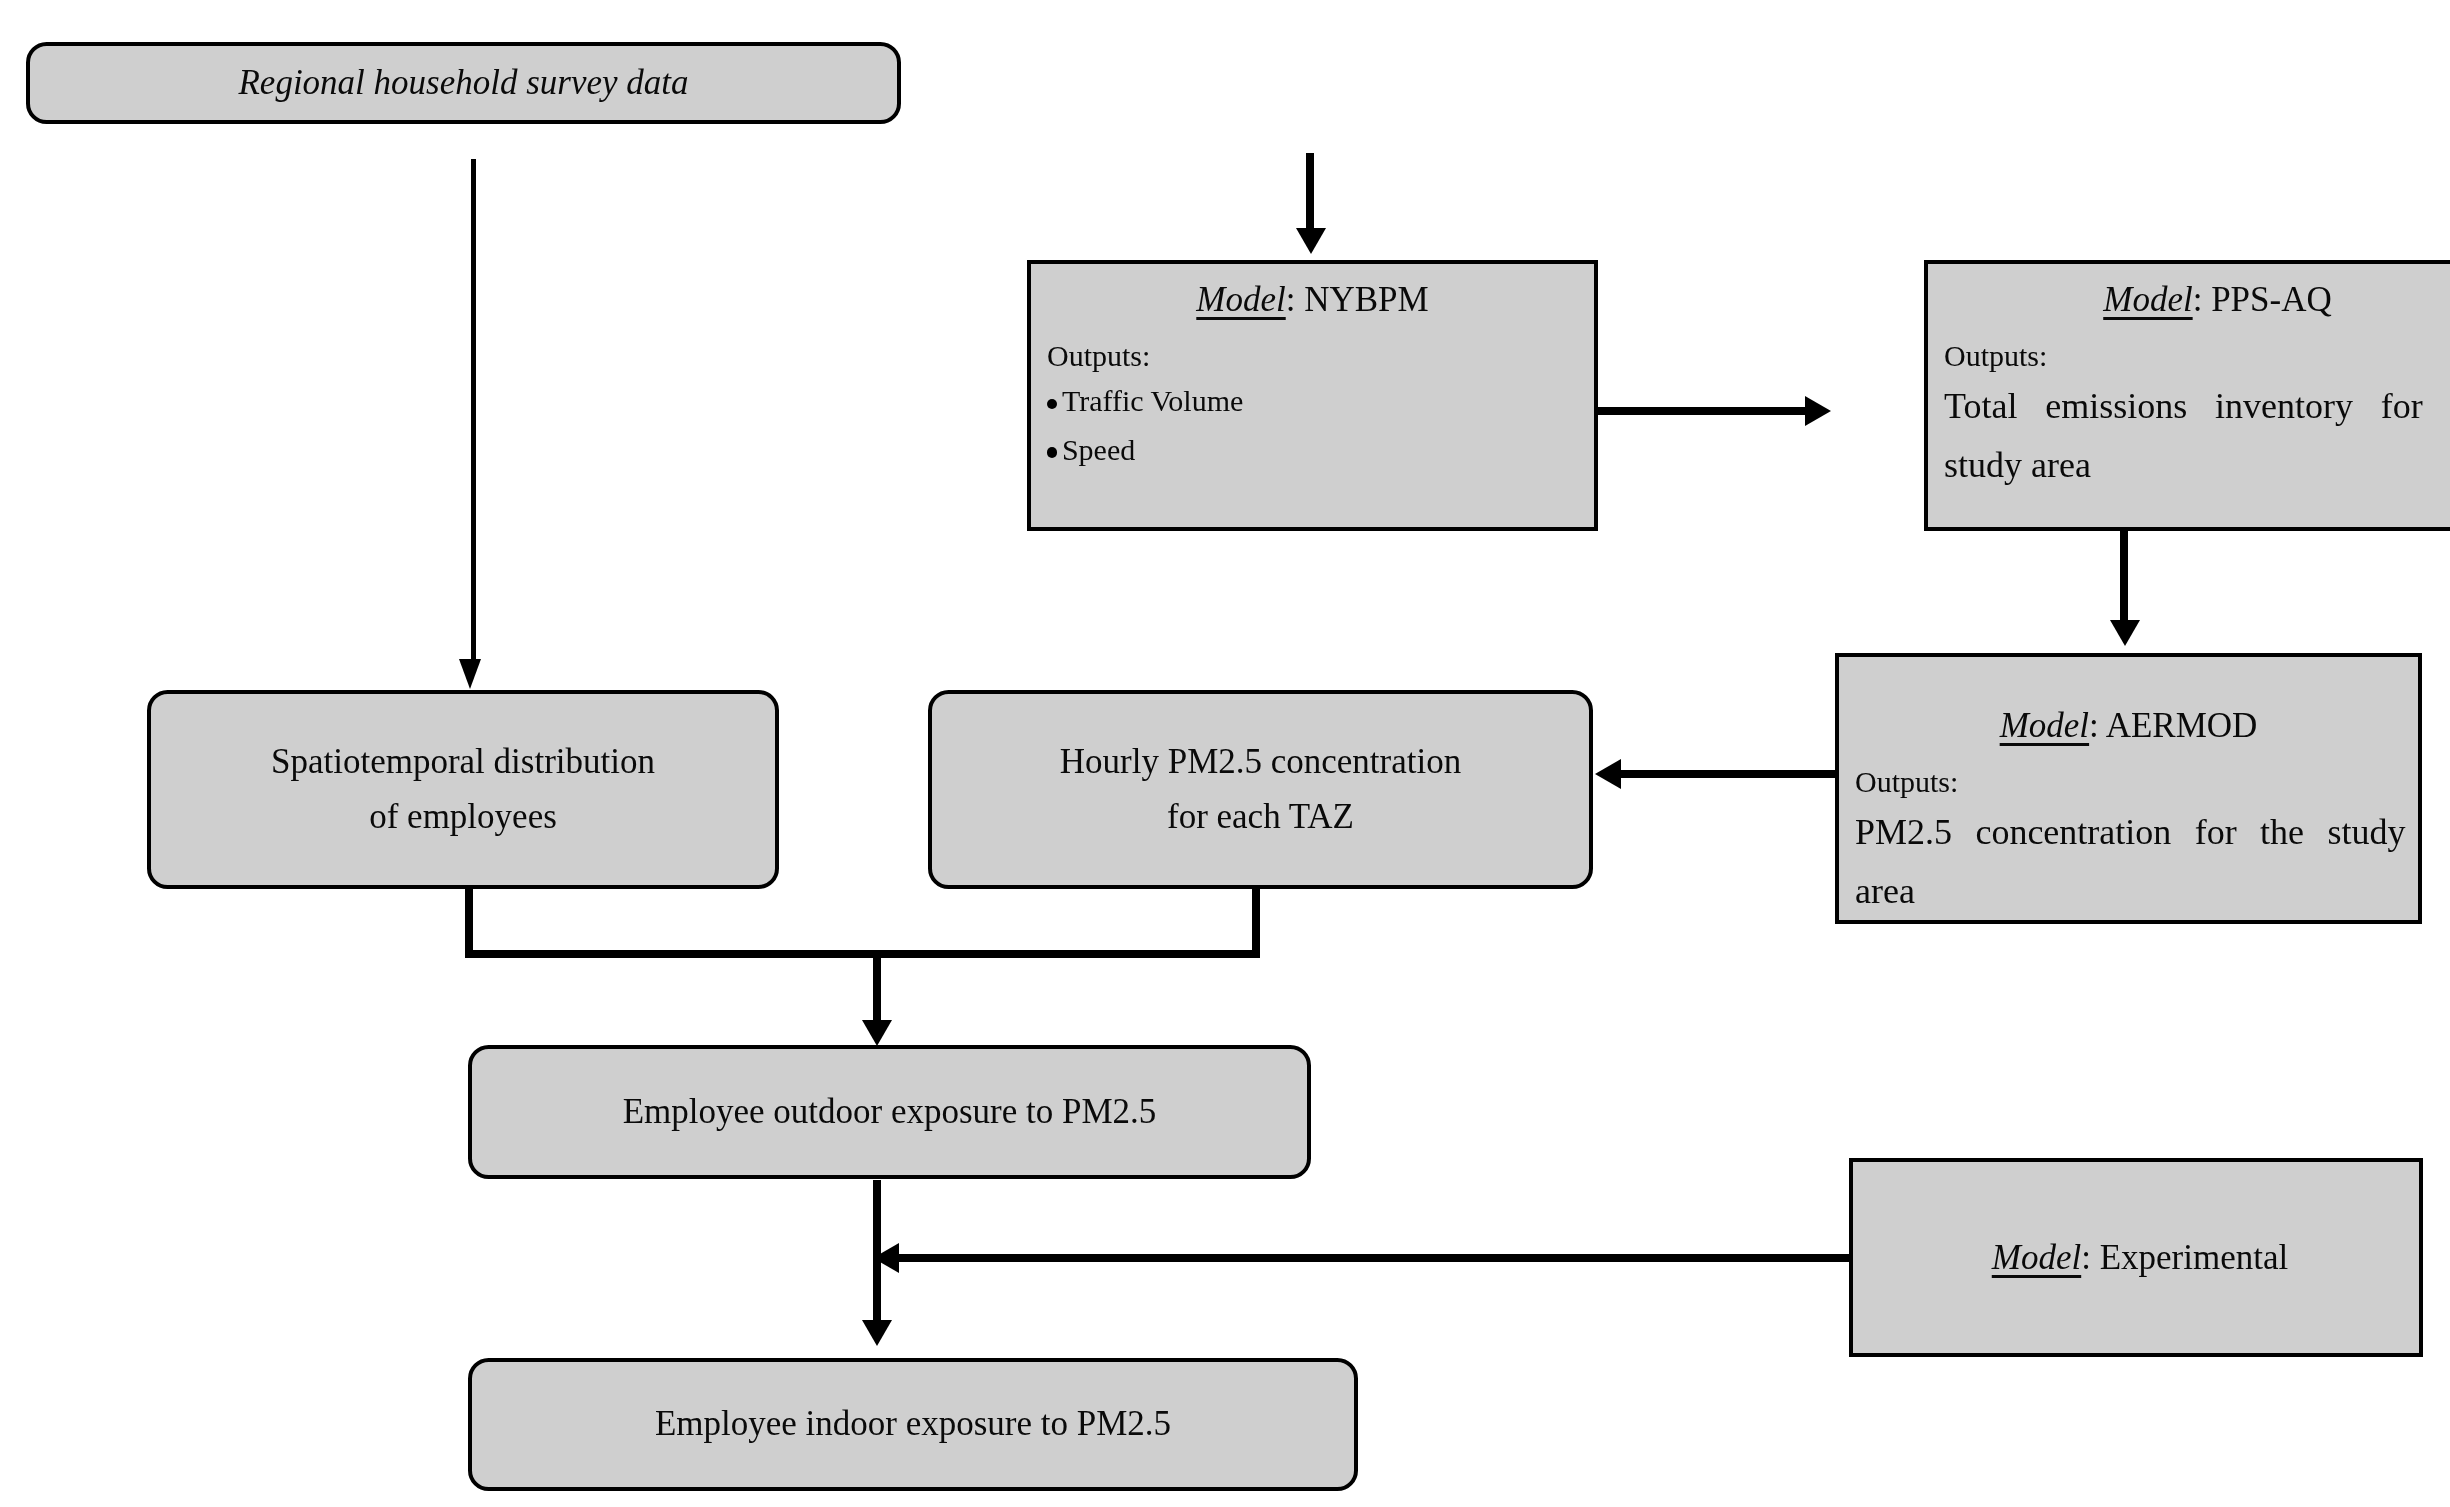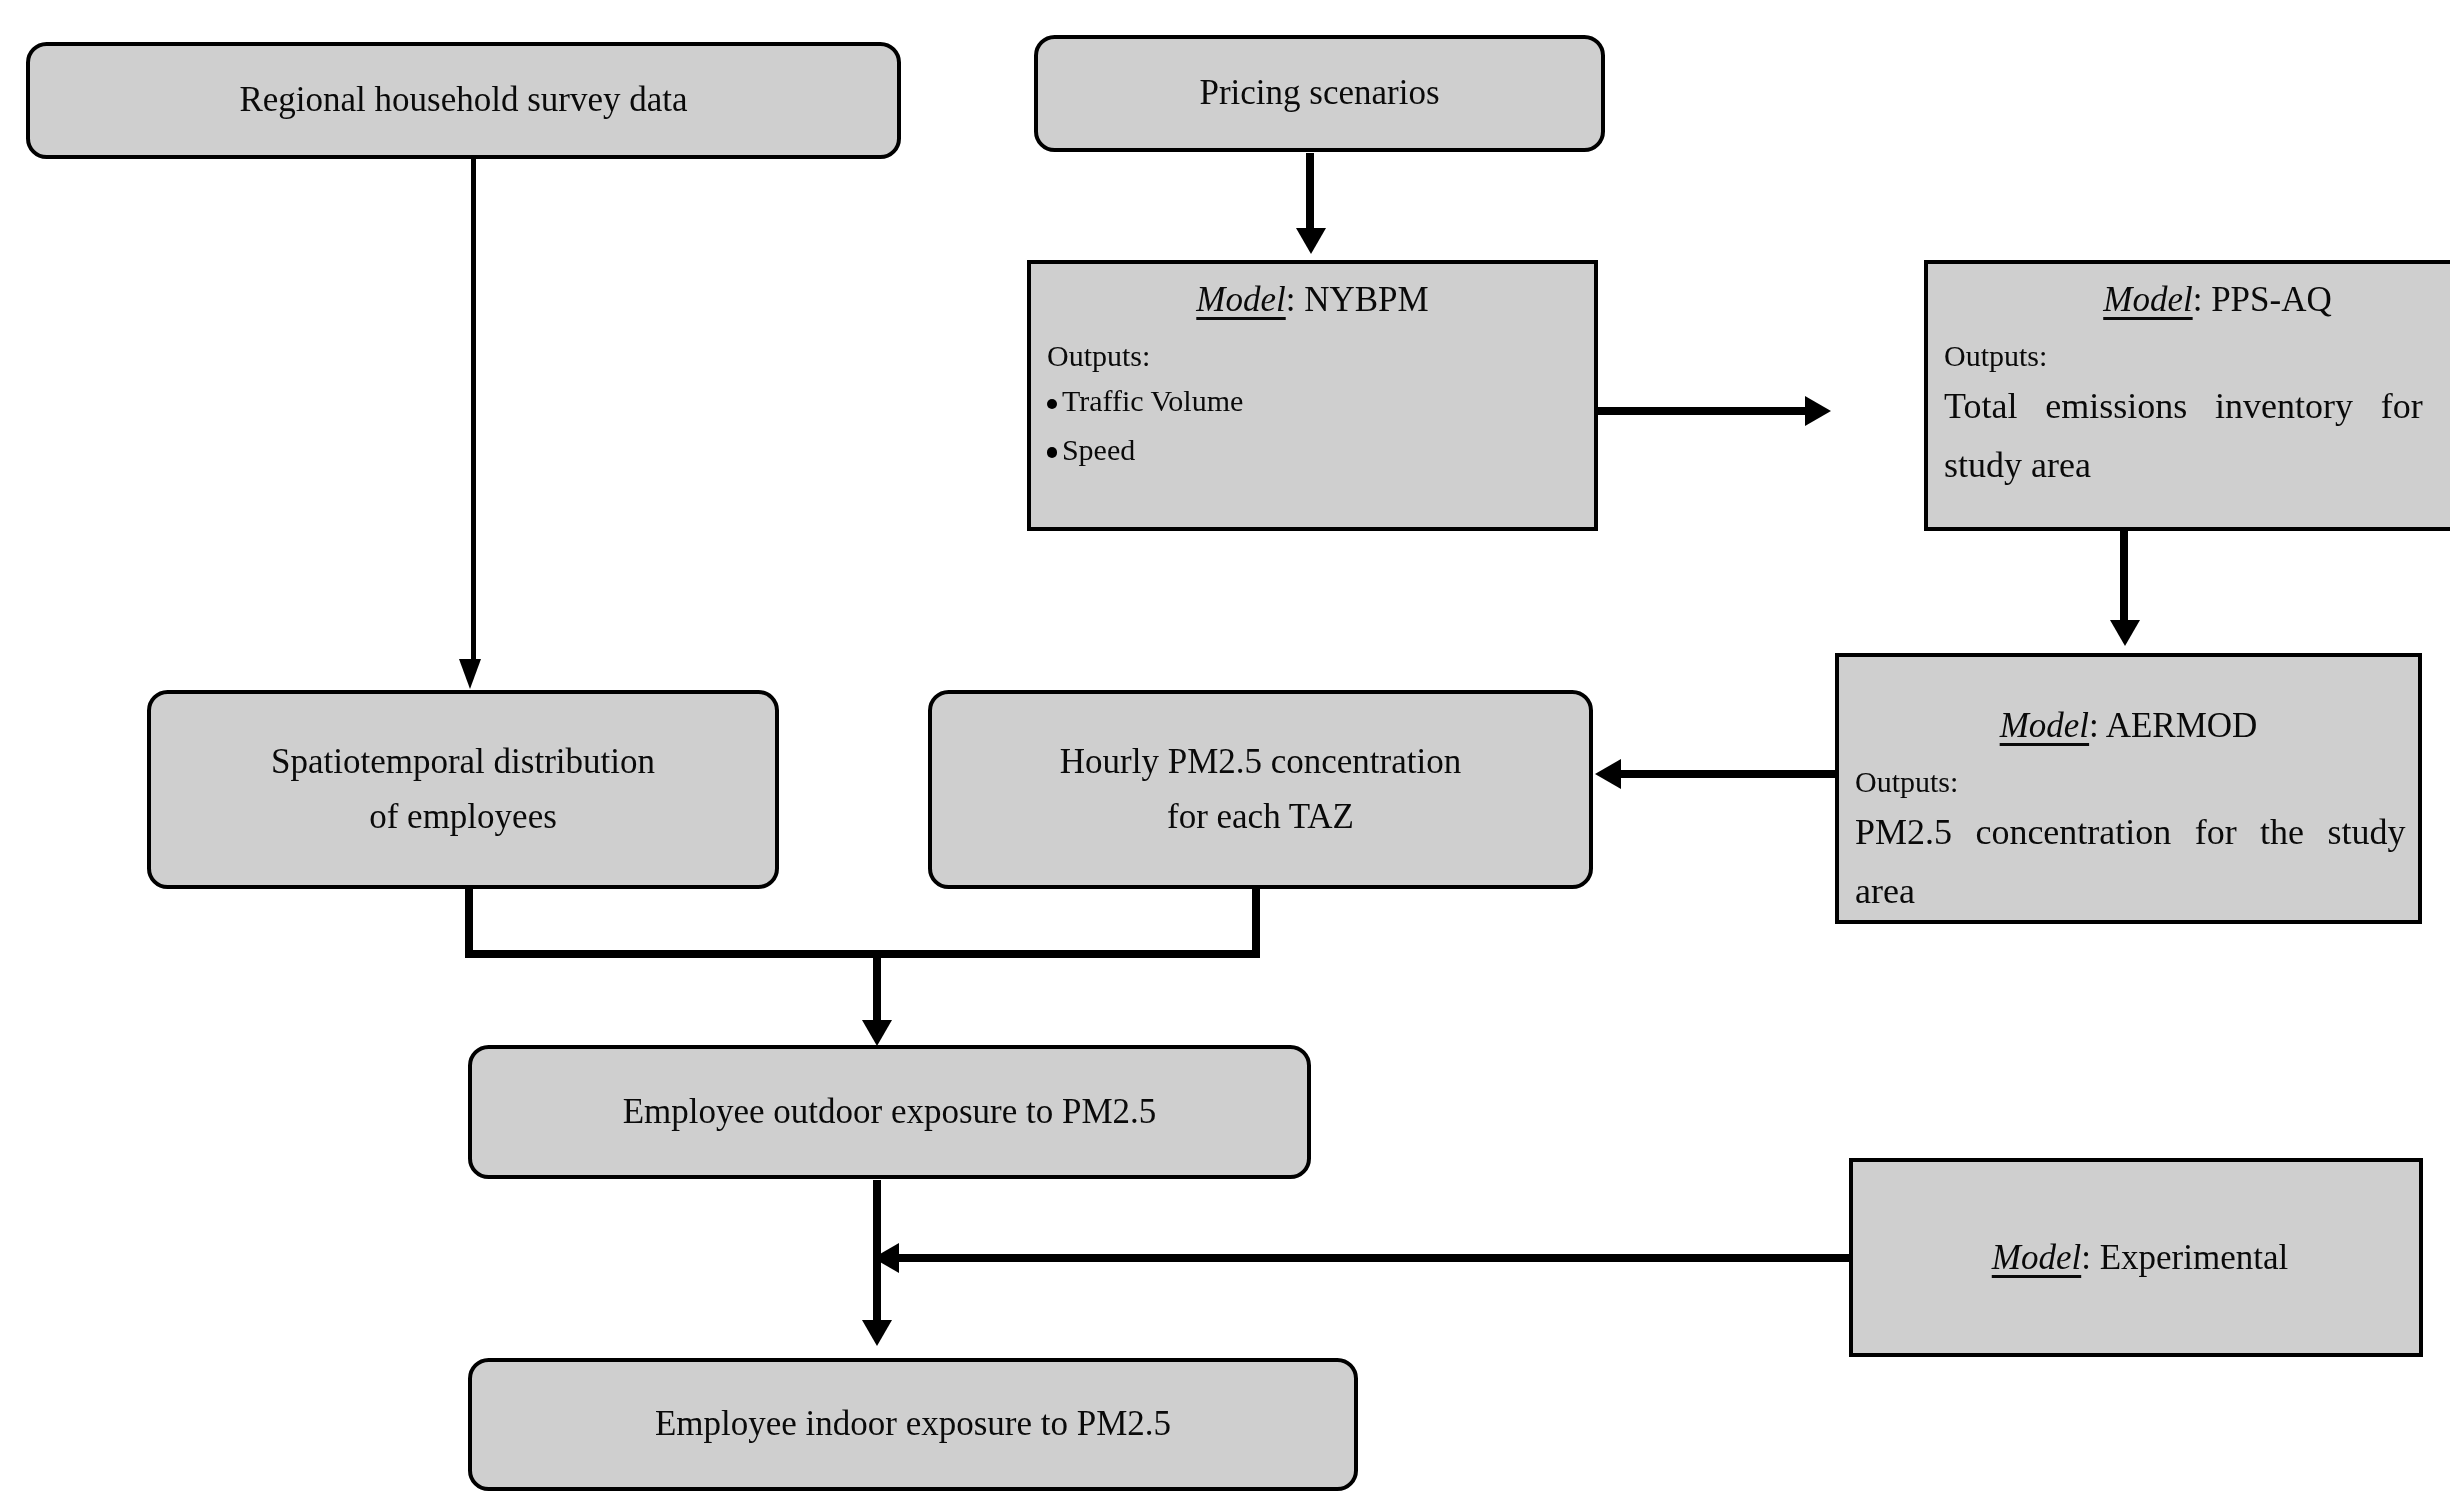--- a/index.html
+++ b/index.html
@@ -119,27 +119,24 @@
     border-left: 11.4px solid transparent;
     border-right: 11.4px solid transparent;
     border-top: 30px solid #000000;
   }
 </style>
 </head>
 <body>
 
 <div id="canvas">
 
-  <div class="node rounded centered" style="left:26px; top:42px; width:875px; height:117px;">
+  <div class="node rounded centered" style="left:26px; top:42px; width:875px; height:82px;font-style:italic;">
     <div class="title">Regional household survey data</div>
   </div>
 
-  <div class="node rounded centered" style="left:1034px; top:35px; width:571px; height:117px;">
-    <div class="title">Pricing scenarios</div>
-  </div>
 
   <div class="node rect lefty" style="left:1027px; top:260px; width:571px; height:271px; justify-content:flex-start; padding-top:16px;">
     <div class="model-head">
       <span class="mword">Model</span><span>: </span><span>NYBPM</span>
     </div>
     <div class="outputs-label">Outputs:</div>
     <ul class="bullet-list">
       <li><span class="dot"></span><span>Traffic Volume</span></li>
       <li><span class="dot"></span><span>Speed</span></li>
     </ul>

